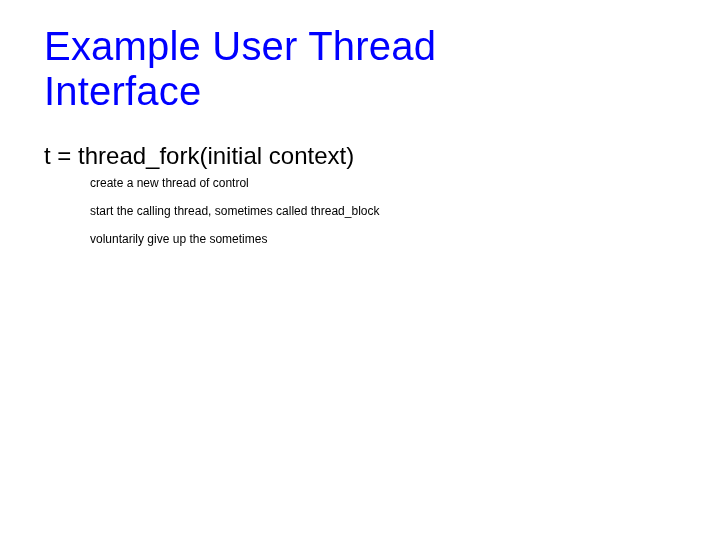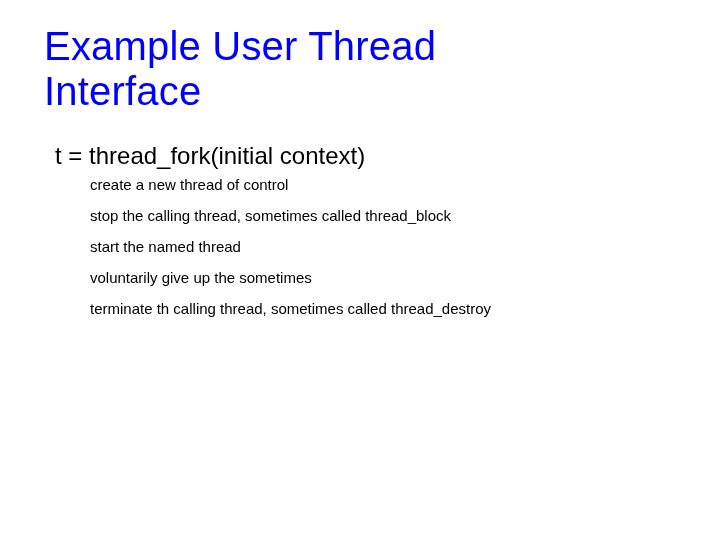--- a/index.html
+++ b/index.html
@@ -25,48 +25,46 @@
     margin: 0 0 28px 0;
     letter-spacing: 0.2px;
   }
   .item {
     margin-bottom: 12px;
   }
   .fn {
     font-size: 24px;
     font-weight: 400;
     color: #000000;
-    margin: 0 0 6px 11px;
+    margin: 0 0 6px 0;
   }
   .desc {
-    font-size: 15px;
+    font-size: 12px;
     font-weight: 400;
     color: #000000;
     margin: 0 0 14px 46px;
   }
 </style>
 </head>
 <body>
 
 <div class="slide">
   <h1 class="title">Example User Thread Interface</h1>
 
   <div class="item">
     <div class="fn">t = thread_fork(initial context)</div>
     <div class="desc">create a new thread of control</div>
   </div>
 
   <div class="item">
-    <div class="desc">stop the calling thread, sometimes called thread_block</div>
+    <div class="desc">start the calling thread, sometimes called thread_block</div>
   </div>
 
   <div class="item">
-    <div class="desc">start the named thread</div>
   </div>
 
   <div class="item">
     <div class="desc">voluntarily give up the sometimes</div>
   </div>
 
   <div class="item">
-    <div class="desc">terminate th calling thread, sometimes called thread_destroy</div>
   </div>
 </div>
 
 </body></html>

